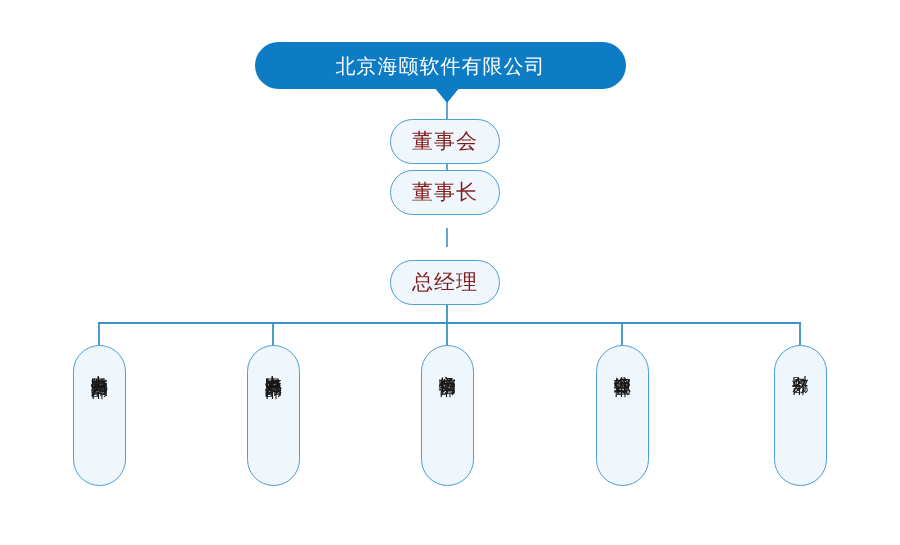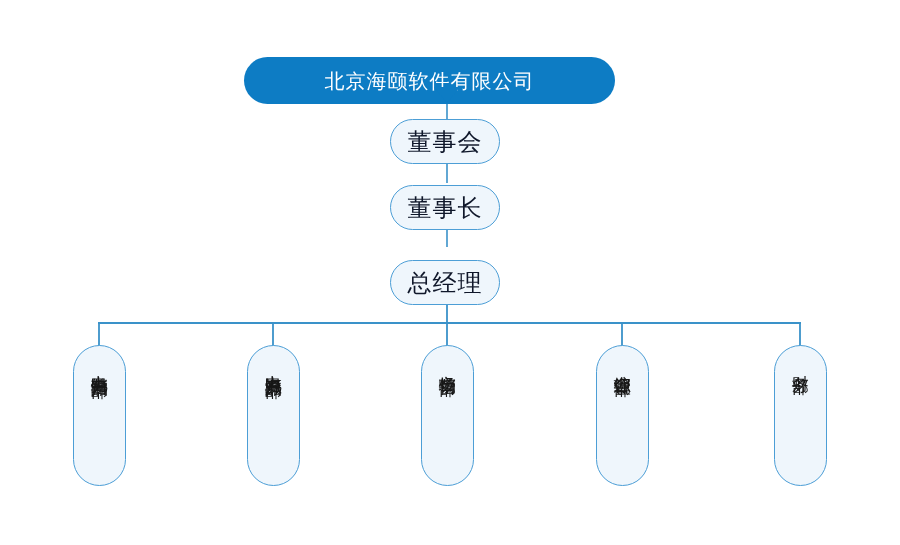--- a/index.html
+++ b/index.html
@@ -24,31 +24,30 @@
     left: 0;
     top: 0;
     width: 900px;
     height: 545px;
     pointer-events: none;
   }
 
   
   .root-node {
     position: absolute;
-    left: 244px;
+    left: 255px;
     top: 42px;
     width: 371px;
     height: 47px;
     background: #0d7cc4;
     border-radius: 24px;
     display: flex;
     align-items: center;
     justify-content: center;
     box-sizing: border-box;
-    margin-top: 15px;
   }
   .root-node-label {
     color: #ffffff;
     font-size: 20px;
     letter-spacing: 1px;
     line-height: 1;
     white-space: nowrap;
   }
   .root-tail {
     position: absolute;
@@ -69,28 +68,28 @@
     height: 45px;
     background: #eff6fc;
     border: 1.4px solid #4c9ed6;
     border-radius: 23px;
     display: flex;
     align-items: center;
     justify-content: center;
     box-sizing: border-box;
   }
   .chain-node-label {
-    color: #0f172a;
-    font-size: 24px;
+    color: #7f1d1d;
+    font-size: 21px;
     letter-spacing: 1px;
     line-height: 1;
     white-space: nowrap;
   }
   .chain-node.pos-0 { top: 119px; }
-  .chain-node.pos-1 { top: 185px; }
+  .chain-node.pos-1 { top: 170px; }
   .chain-node.pos-2 { top: 260px; }
 
   
   .dept-node {
     position: absolute;
     top: 345px;
     width: 53px;
     height: 141px;
     background: #eff6fc;
     border: 1.4px solid #4c9ed6;

